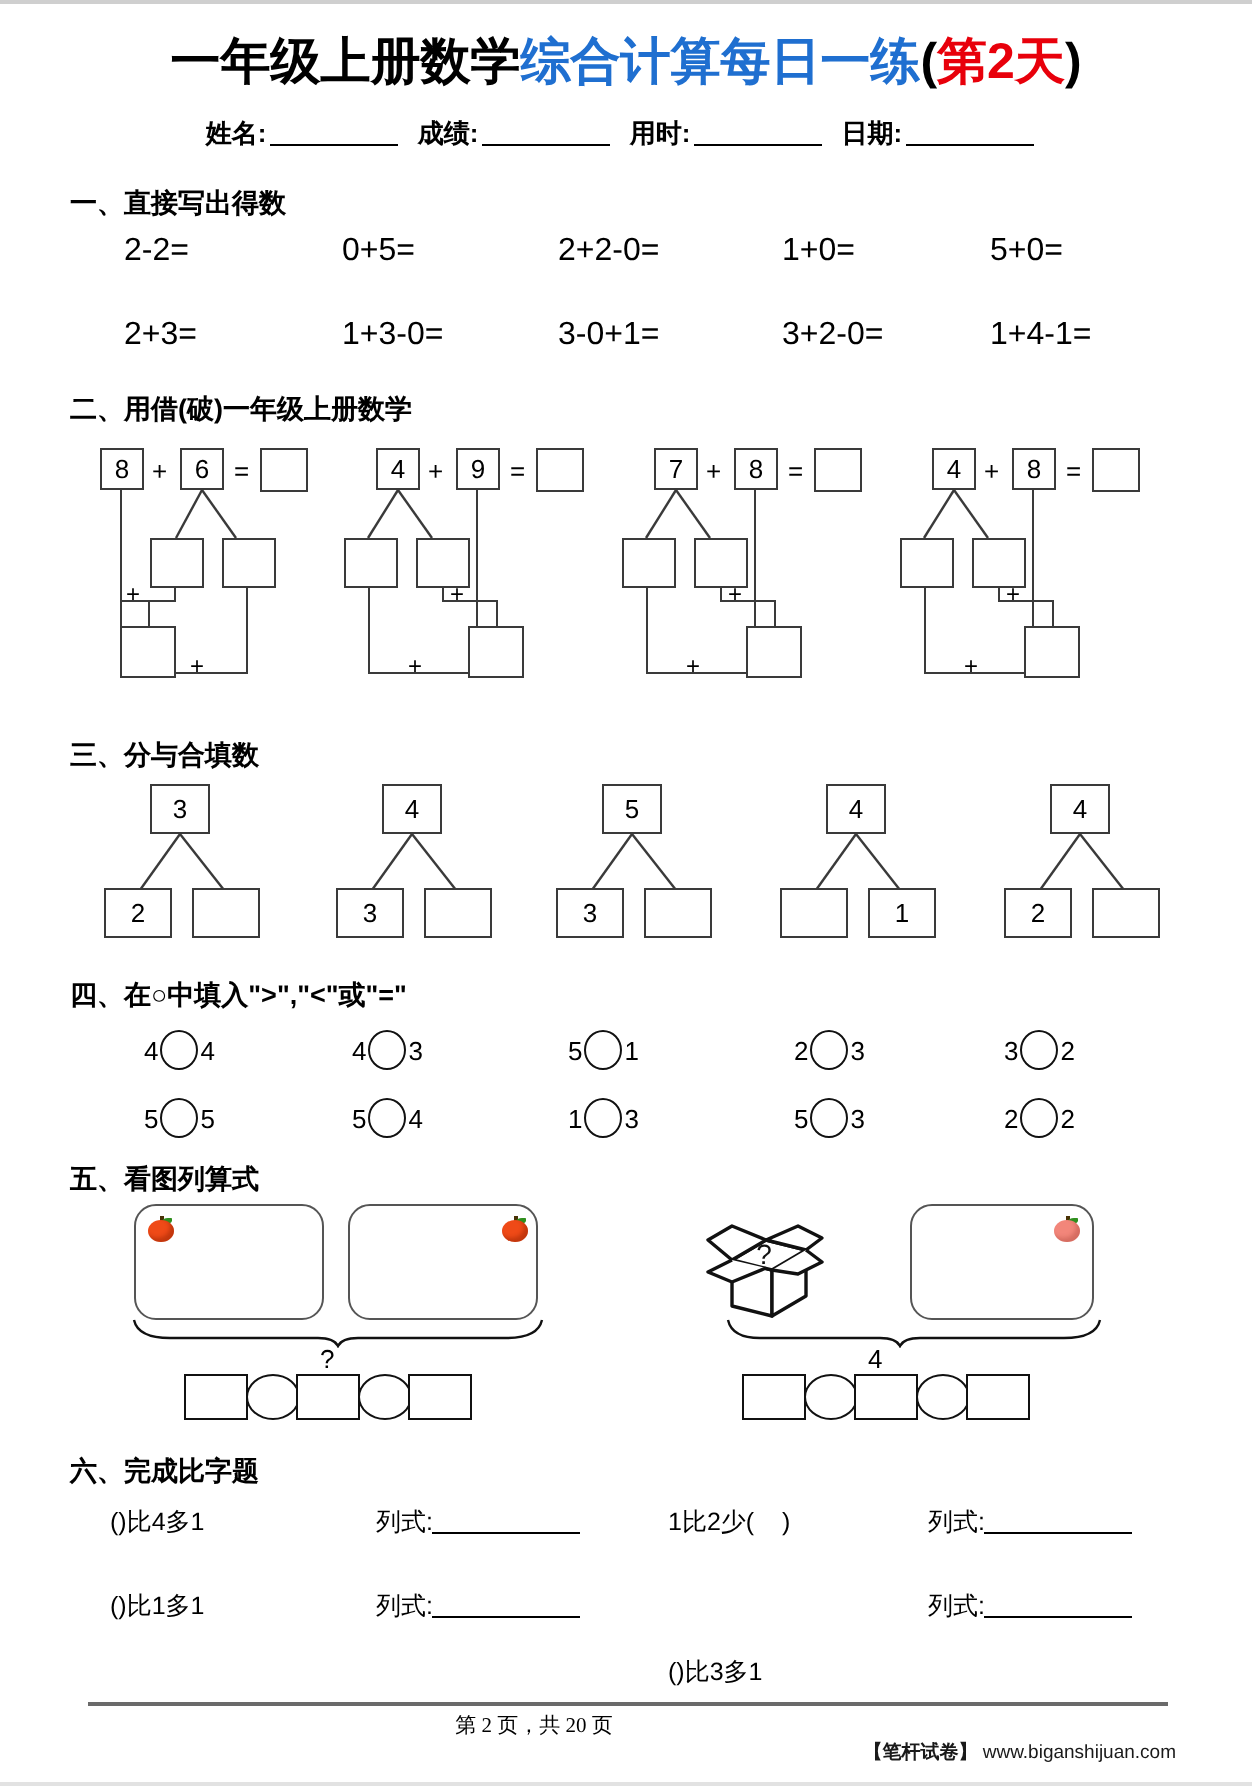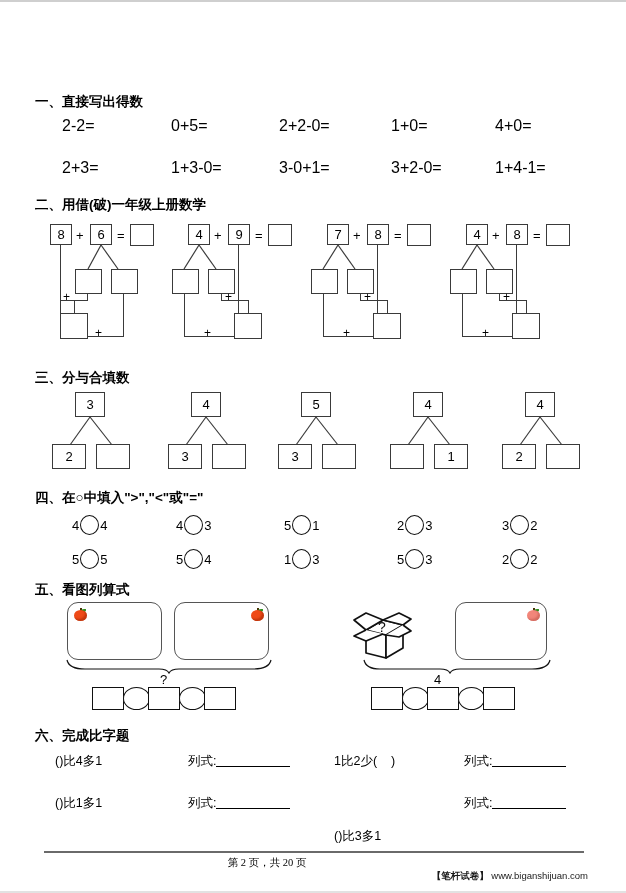--- a/index.html
+++ b/index.html
@@ -156,29 +156,38 @@
     position: absolute; bottom: 0; left: 0; width: 626px; height: 2px;
     background: #e2e2e2;
   }
 </style>
 </head>
 <body>
 
 <div class="page-top-edge"></div>
 <div class="sheet">
 
-
+  <div class="title">
+    <span class="t-black">一年级上册数学</span><span class="t-blue">综合计算每日一练</span><span class="t-black">(</span><span class="t-red">第2天</span><span class="t-black">)</span>
+  </div>
+
+  <div class="idrow">
+    <span class="fld"><span>姓名:</span><span class="ul"></span></span>
+    <span class="fld"><span>成绩:</span><span class="ul"></span></span>
+    <span class="fld"><span>用时:</span><span class="ul"></span></span>
+    <span class="fld"><span>日期:</span><span class="ul"></span></span>
+  </div>
 
   <div class="sec-h" style="top:93px">一、直接写出得数</div>
   <div class="s1row" style="top:117px">
     <span class="s1cell" style="left:62px">2-2=</span>
     <span class="s1cell" style="left:171px">0+5=</span>
     <span class="s1cell" style="left:279px">2+2-0=</span>
     <span class="s1cell" style="left:391px">1+0=</span>
-    <span class="s1cell" style="left:495px">4+0=</span>
+    <span class="s1cell" style="left:495px">5+0=</span>
   </div>
   <div class="s1row" style="top:159px">
     <span class="s1cell" style="left:62px">2+3=</span>
     <span class="s1cell" style="left:171px">1+3-0=</span>
     <span class="s1cell" style="left:279px">3-0+1=</span>
     <span class="s1cell" style="left:391px">3+2-0=</span>
     <span class="s1cell" style="left:495px">1+4-1=</span>
   </div>
 
   <div class="sec-h" style="top:196px">二、用借(破)一年级上册数学</div>

